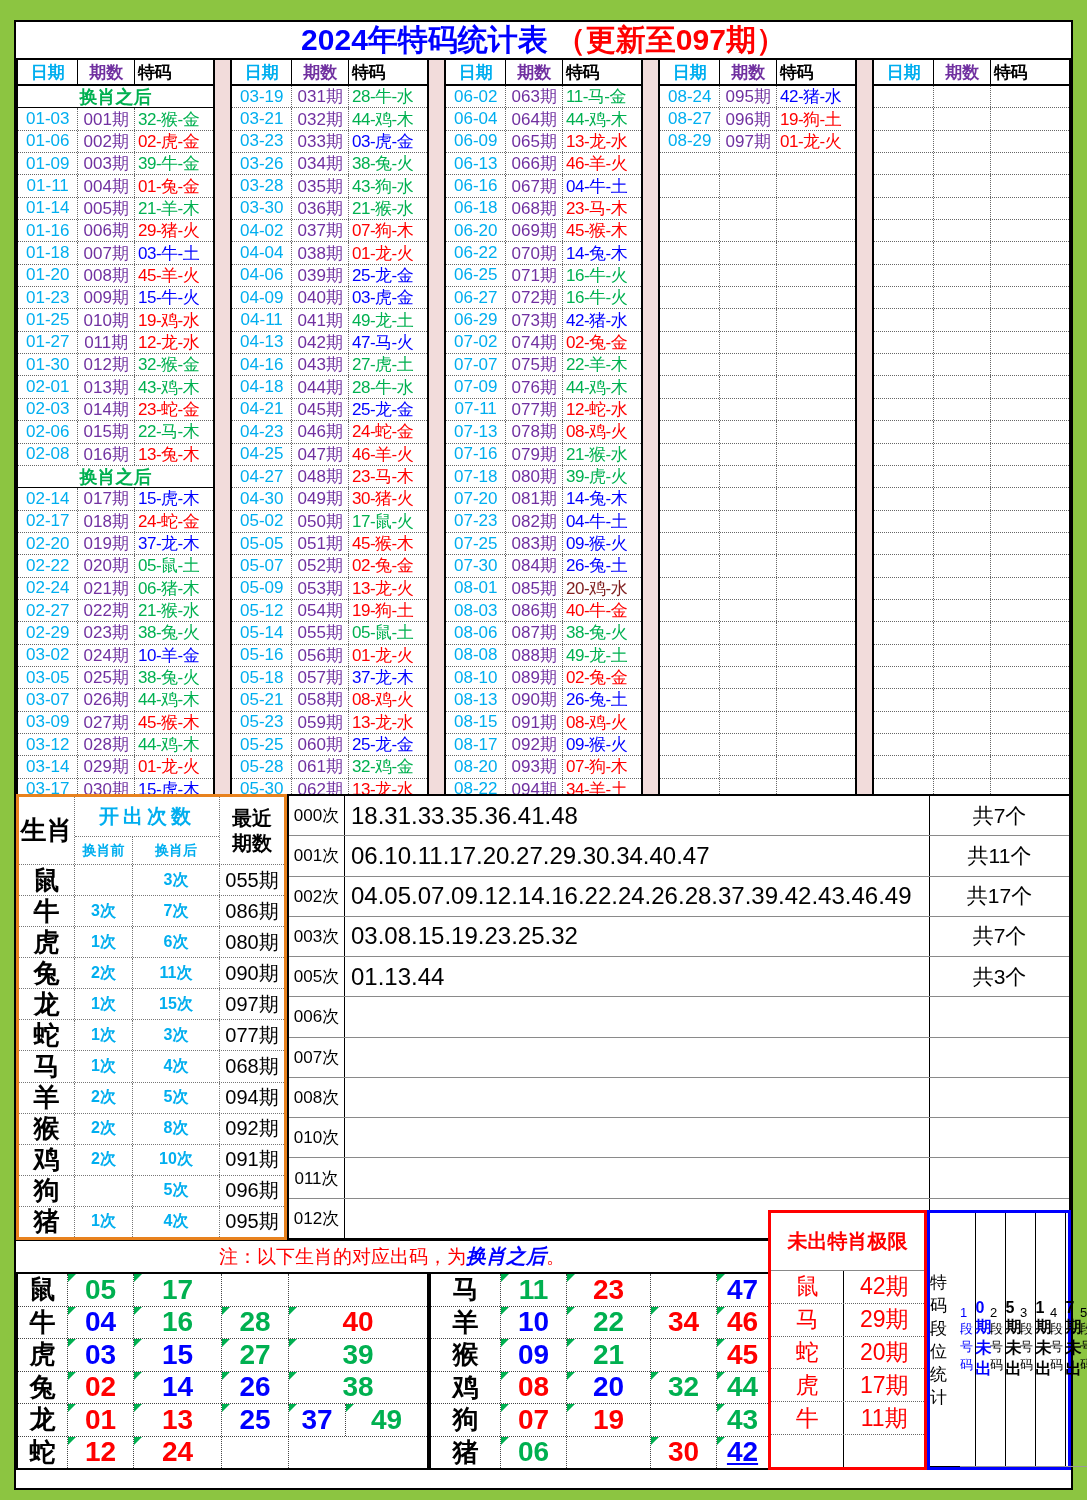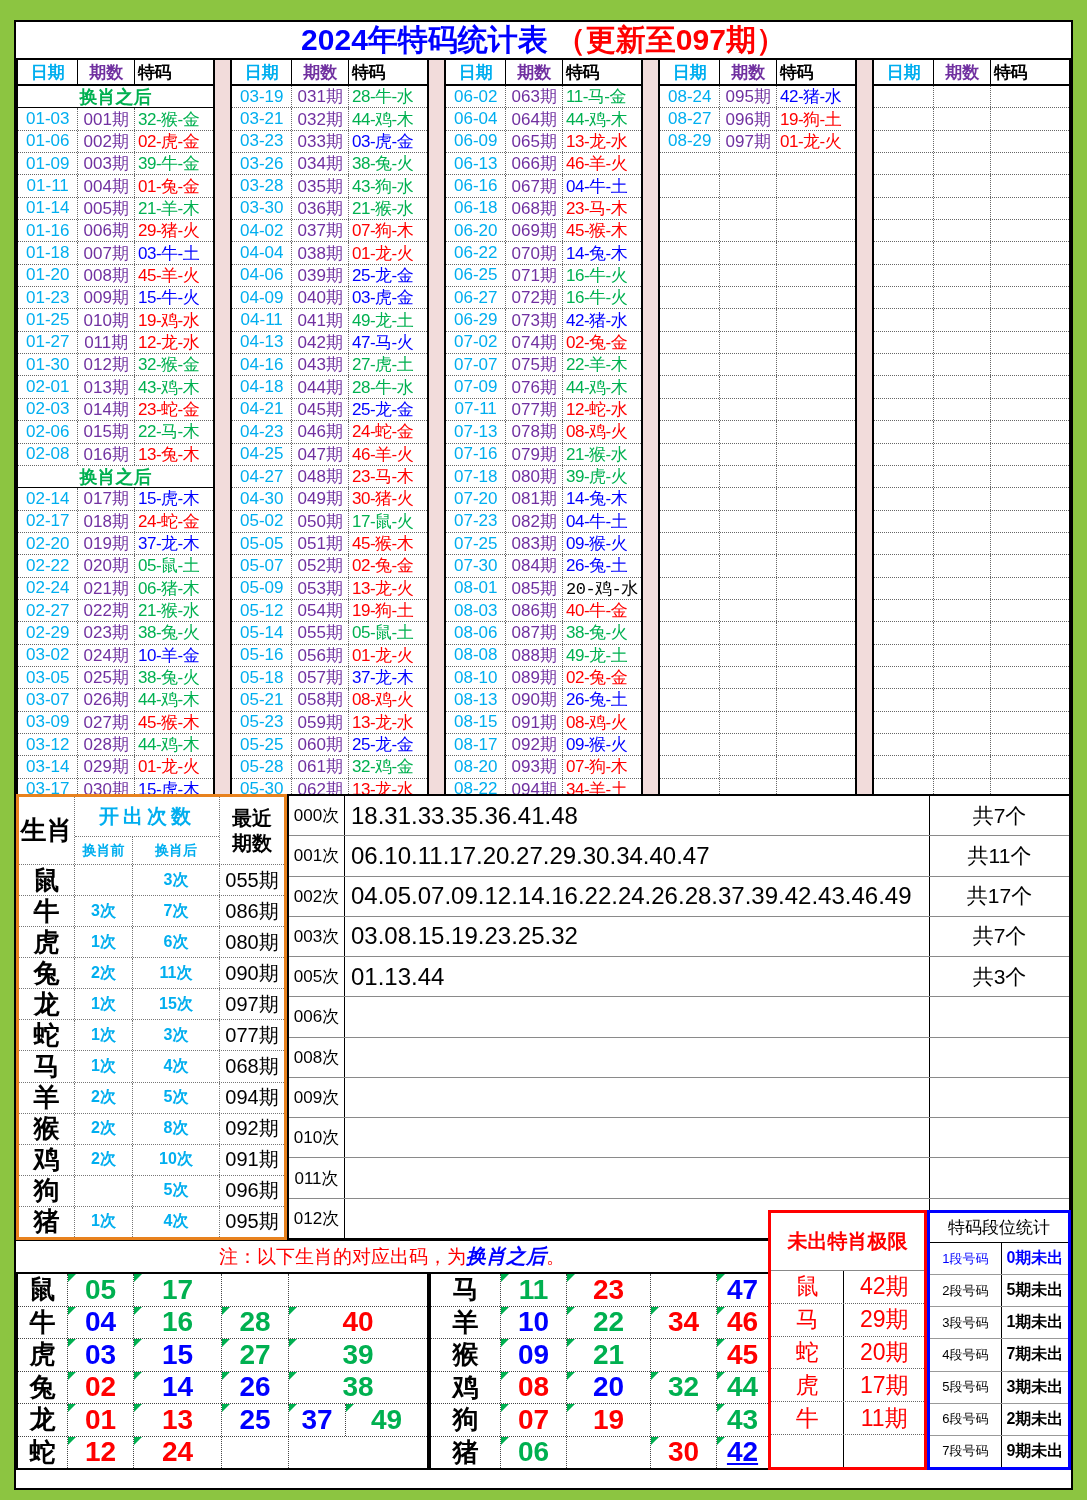--- a/index.html
+++ b/index.html
@@ -83,21 +83,21 @@
   .rb-head{flex:0 0 58px;display:flex;align-items:center;justify-content:center;color:#FF0000;
            font-weight:bold;font-size:20px;border-bottom:1px solid #888}
   .rb-row{flex:1;display:flex;border-bottom:1px dotted #666;min-height:0}
   .rb-row:last-child{border-bottom:none}
   .rb-z{flex:0 0 48%;display:flex;align-items:center;justify-content:center;color:#FF0000;
         font-size:23px;border-right:1px solid #000}
   .rb-p{flex:1;display:flex;align-items:center;justify-content:center;color:#FF0000;font-size:23px}
 
   
   .bluebox{position:absolute;left:911px;top:1188px;width:144px;height:260px;border:3px solid #0000FF;
-           background:#fff;display:flex;flex-direction:column}
+           background:#fff;display:flex;flex-direction:row}
   .bb-title{flex:0 0 30px;display:flex;align-items:center;justify-content:center;font-size:17px;
             border-bottom:1px solid #000}
   .bb-row{flex:1;display:flex;border-bottom:1px solid #999;min-height:0}
   .bb-row:last-child{border-bottom:none}
   .bb-l{flex:0 0 52%;display:flex;align-items:center;justify-content:center;font-size:13px;border-right:1px solid #000}
   .bb-v{flex:1;display:flex;align-items:center;justify-content:center;font-size:16px;font-weight:bold}
   .bb-row.first .bb-l,.bb-row.first .bb-v{color:#0000FF}
 </style>
 </head>
 <body>
@@ -549,21 +549,21 @@
           <div class="cell c2" style="color: rgb(0, 0, 255);">09-猴-火</div>
         </div>
         <div class="row">
           <div class="cell c0 dt">07-30</div>
           <div class="cell c1 pd">084期</div>
           <div class="cell c2" style="color: rgb(0, 0, 255);">26-兔-土</div>
         </div>
         <div class="row">
           <div class="cell c0 dt">08-01</div>
           <div class="cell c1 pd">085期</div>
-          <div class="cell c2" style="color: #000000; font-family: Liberation Mono, monospace;">20-鸡-水</div>
+          <div class="cell c2" style="color: #7f1d1d;">20-鸡-水</div>
         </div>
         <div class="row">
           <div class="cell c0 dt">08-03</div>
           <div class="cell c1 pd">086期</div>
           <div class="cell c2" style="color: rgb(255, 0, 0);">40-牛-金</div>
         </div>
         <div class="row">
           <div class="cell c0 dt">08-06</div>
           <div class="cell c1 pd">087期</div>
           <div class="cell c2" style="color: rgb(0, 176, 80);">38-兔-火</div>
@@ -1055,26 +1055,26 @@
           <div class="flabel">005次</div>
           <div class="fnums">01.13.44</div>
           <div class="ftotal">共3个</div>
         </div>
         <div class="frow">
           <div class="flabel">006次</div>
           <div class="fnums"></div>
           <div class="ftotal"></div>
         </div>
         <div class="frow">
-          <div class="flabel">008次</div>
+          <div class="flabel">007次</div>
           <div class="fnums"></div>
           <div class="ftotal"></div>
         </div>
         <div class="frow">
-          <div class="flabel">009次</div>
+          <div class="flabel">008次</div>
           <div class="fnums"></div>
           <div class="ftotal"></div>
         </div>
         <div class="frow">
           <div class="flabel">010次</div>
           <div class="fnums"></div>
           <div class="ftotal"></div>
         </div>
         <div class="frow">
           <div class="flabel">011次</div>

